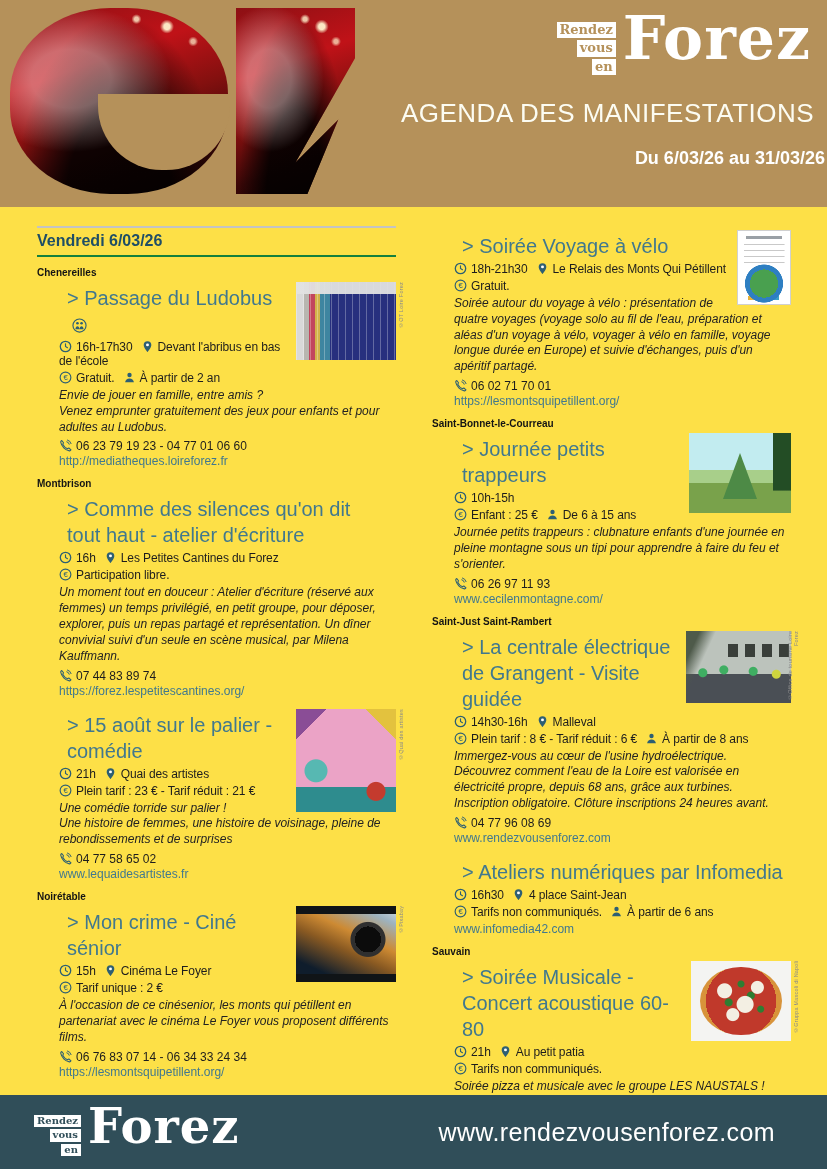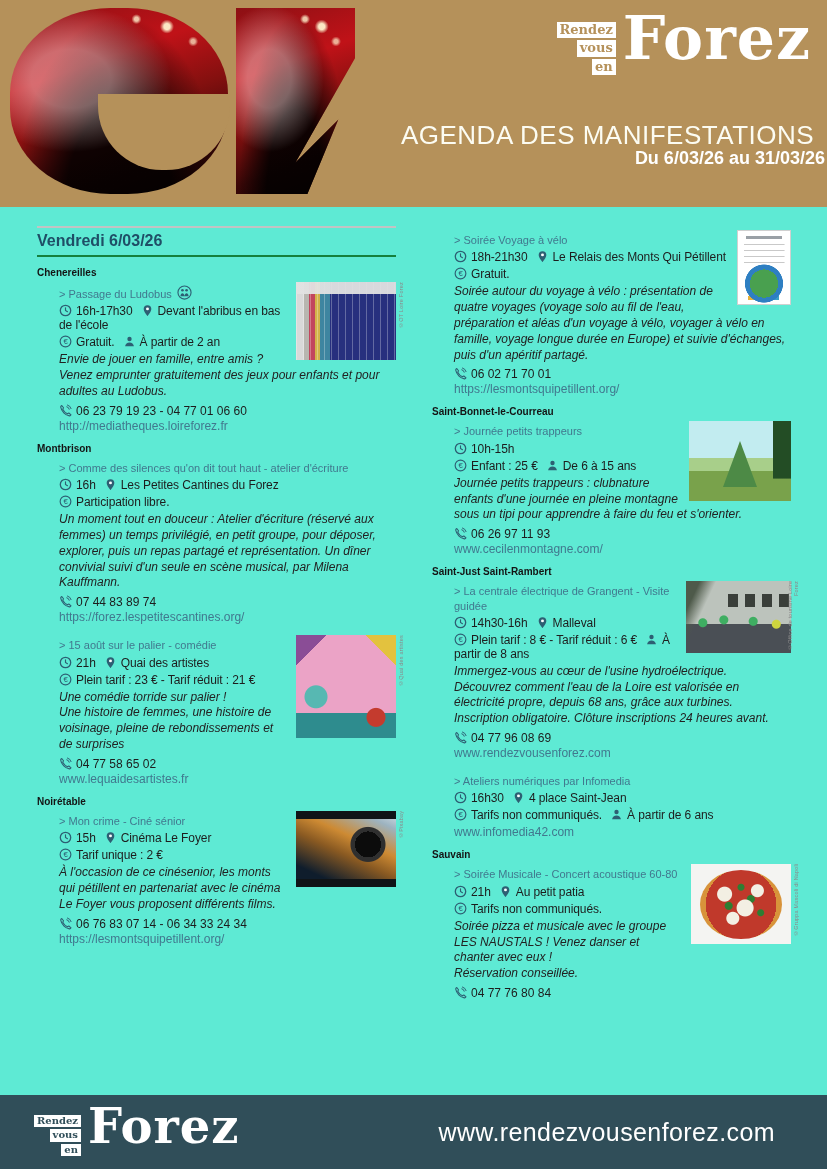--- a/index.html
+++ b/index.html
@@ -1,18 +1,18 @@
 <!DOCTYPE html>
 <html><head>
 <meta charset="utf-8">
 <style>
   html,body{margin:0;padding:0;background:#fff;}
   body{width:827px;height:1169px;position:relative;overflow:hidden;
        font-family:"Liberation Sans",sans-serif;color:#1d1d1d;}
-  .page{position:absolute;inset:0;background:#5eead4;padding-left:8px;}
+  .page{position:absolute;inset:0;background:#fde047;padding-left:8px;}
 
   
   .page-header{position:absolute;top:0;left:0;width:827px;height:207px;background:#b5915a;overflow:hidden;}
   .collage{position:absolute;left:10px;top:6px;width:345px;height:192px;}
   .shape-e,.shape-z{
     background:
       radial-gradient(circle at 72% 10%, rgba(255,243,205,.95) 0 3px, transparent 7px),
       radial-gradient(circle at 58% 6%, rgba(255,243,205,.8) 0 2px, transparent 5px),
       radial-gradient(circle at 84% 18%, rgba(255,243,205,.7) 0 2px, transparent 5px),
       radial-gradient(ellipse at 28% 38%, rgba(255,255,255,.38) 0 18%, transparent 45%),
@@ -27,33 +27,33 @@
 
   .logo{display:flex;align-items:flex-start;gap:7px;}
   .logo-words{display:flex;flex-direction:column;align-items:flex-end;margin-top:7px;}
   .logo-word{display:inline-block;background:#fff;font-family:"DejaVu Serif",serif;font-weight:700;
     padding:0 3px;margin:1px 0;line-height:1.25;}
   .logo-brand{font-family:"DejaVu Serif",serif;font-weight:700;color:#fff;line-height:.82;letter-spacing:1px;}
   .header-logo{position:absolute;right:16px;top:14px;}
   .header-logo .logo-word{color:#b5915a;font-size:13px;}
   .header-logo .logo-brand{font-size:60px;}
 
-  .header-title{position:absolute;left:400px;right:12px;top:120px;text-align:center;
+  .header-title{position:absolute;left:400px;right:12px;top:98px;text-align:center;
     color:#fcfcf2;font-size:26px;letter-spacing:.5px;}
   .header-dates{position:absolute;left:400px;right:2px;top:148px;text-align:right;
     color:#fff;font-size:18px;font-weight:700;}
 
   
   .content{position:absolute;top:226px;left:37px;width:755px;display:flex;gap:36px;}
   .col{width:359px;}
   .day-header{border-top:2px solid #c3c3c3;border-bottom:2px solid #15803d;
     color:#1f4e66;font-size:16px;font-weight:700;padding:4px 0 5px;margin-bottom:6px;}
   .city-name{font-size:10px;font-weight:700;color:#141414;margin:10px 0 0;}
   .event{margin-left:22px;display:flow-root;margin-bottom:7px;}
-  .event-title{font-size:11px;font-weight:400;color:#41788e;line-height:1.3;margin:7px 0 3px;}
+  .event-title{font-size:20px;font-weight:400;color:#41788e;line-height:1.3;margin:7px 8px 3px;}
   .meta{margin:3px 0;font-size:12px;letter-spacing:-.1px;color:#1d1d1d;}
   .desc{margin:3px 0 2px;font-size:12px;font-style:italic;line-height:1.32;color:#222;white-space:pre-line;}
   .phone-line{margin:4px 0 0;font-size:12px;}
   .event-link{display:block;font-size:12px;color:#41788e;text-decoration:none;margin-top:1px;}
   .ic{display:inline-block;width:13px;height:13px;vertical-align:-2px;color:#2d5f73;margin-right:4px;}
   .ic svg{width:100%;height:100%;display:block;}
   .ic.second{margin-left:8px;}
   .ic.family{width:15px;height:15px;margin-left:5px;margin-right:0;}
 
   

